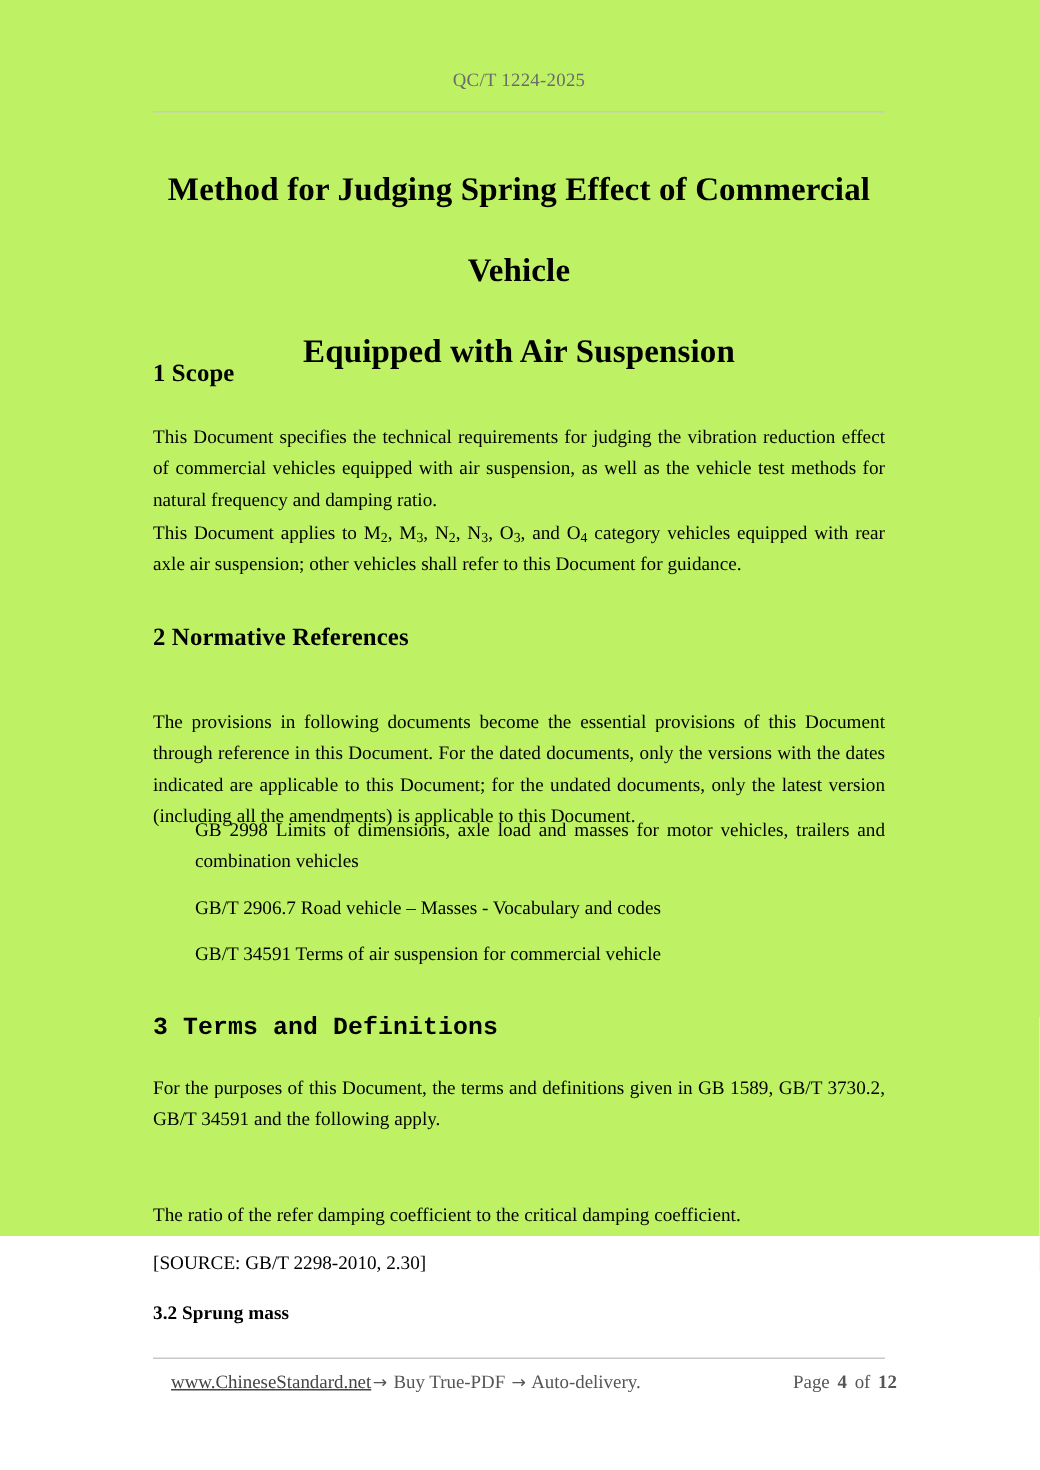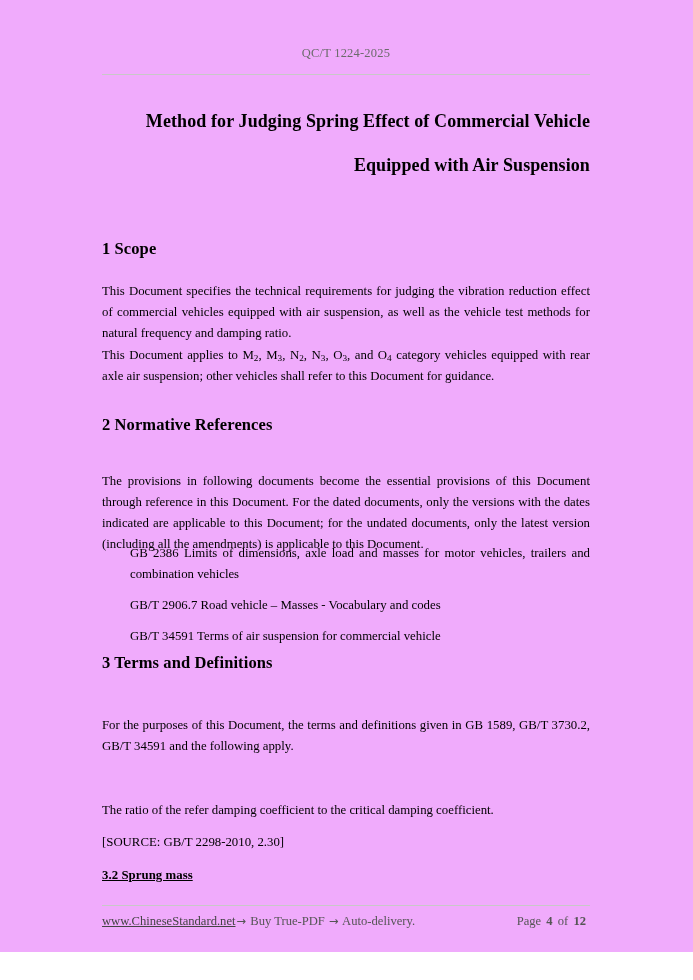--- a/index.html
+++ b/index.html
@@ -14,22 +14,22 @@
     color: #000000;
     position: relative;
     overflow: hidden;
   }
 
   .page {
     position: absolute;
     left: 0;
     top: 0;
     width: 693px;
-    height: 952px;
-    background: #f0abfc;
+    height: 824px;
+    background: #bef264;
   }
 
   
   .page-header {
     position: absolute;
     left: 102px;
     top: 46px;
     width: 488px;
     text-align: center;
   }
@@ -52,43 +52,43 @@
   
   .content {
     position: absolute;
     left: 102px;
     top: 95px;
     width: 488px;
   }
 
   
   .doc-title {
-    text-align: right;
-    font-size: 18px;
+    text-align: center;
+    font-size: 22px;
     font-weight: bold;
     line-height: 2.45;
     margin: 0 0 0 0;
     padding-top: 4px;
     letter-spacing: 0.1px;
   }
   .doc-title .title-line {
     display: block;
   }
 
   
   .section-heading {
     font-size: 16.5px;
     font-weight: bold;
     margin: 0;
     line-height: 1.3;
     letter-spacing: 0.1px;
   }
   .sec-1 { position: absolute; left: 0; top: 143px; }
   .sec-2 { position: absolute; left: 0; top: 319px; }
-  .sec-3 { position: absolute; left: 0; top: 557px; }
+  .sec-3 { position: absolute; left: 0; top: 579px; font-family: Liberation Mono, monospace; }
 
   
   .para {
     font-size: 12.8px;
     line-height: 1.63;
     text-align: justify;
     text-justify: inter-word;
     margin: 0;
     position: absolute;
     left: 0;
@@ -118,34 +118,34 @@
     font-size: 12.8px;
     font-weight: bold;
     position: absolute;
     left: 0;
     width: 488px;
     line-height: 1.5;
     margin: 0;
     letter-spacing: 0.05px;
   }
   .sub-31 { top: 674px; }
-  .sub-32 { top: 771px; text-decoration: underline; }
+  .sub-32 { top: 771px; }
 
   
   .footer-rule {
     position: absolute;
     left: 102px;
     top: 905px;
     width: 488px;
     height: 1px;
     background: #c8c8c8;
   }
   .page-footer {
     position: absolute;
-    left: 102px;
+    left: 114px;
     top: 914px;
     width: 488px;
     height: 20px;
     font-size: 12.6px;
     color: #555555;
     display: flex;
     align-items: baseline;
     justify-content: space-between;
   }
   .footer-left {
@@ -186,21 +186,21 @@
       <span class="title-line">Method for Judging Spring Effect of Commercial Vehicle</span>
       <span class="title-line">Equipped with Air Suspension</span>
     </h1>
 
     <h2 class="section-heading sec-1">1 Scope</h2>
     <p class="para p-scope-1">This Document specifies the technical requirements for judging the vibration reduction effect of commercial vehicles equipped with air suspension, as well as the vehicle test methods for natural frequency and damping ratio.</p>
     <p class="para p-scope-2"><span>This Document applies to M</span><sub>2</sub>, M<sub>3</sub>, N<sub>2</sub>, N<sub>3</sub>, O<sub>3</sub>, and O<sub>4</sub><span> category vehicles equipped with rear axle air suspension; other vehicles shall refer to this Document for guidance.</span></p>
 
     <h2 class="section-heading sec-2">2 Normative References</h2>
     <p class="para p-norm-1">The provisions in following documents become the essential provisions of this Document through reference in this Document. For the dated documents, only the versions with the dates indicated are applicable to this Document; for the undated documents, only the latest version (including all the amendments) is applicable to this Document.</p>
-    <p class="para indented p-ref-1">GB 2386 Limits of dimensions, axle load and masses for motor vehicles, trailers and combination vehicles</p>
+    <p class="para indented p-ref-1">GB 2998 Limits of dimensions, axle load and masses for motor vehicles, trailers and combination vehicles</p>
     <p class="para indented p-ref-2">GB/T 2906.7 Road vehicle – Masses - Vocabulary and codes</p>
     <p class="para indented p-ref-3">GB/T 34591 Terms of air suspension for commercial vehicle</p>
 
     <h2 class="section-heading sec-3">3 Terms and Definitions</h2>
     <p class="para p-terms-1">For the purposes of this Document, the terms and definitions given in GB 1589, GB/T 3730.2, GB/T 34591 and the following apply.</p>
 
     <p class="para p-def-1">The ratio of the refer damping coefficient to the critical damping coefficient.</p>
     <p class="para p-src-1">[SOURCE: GB/T 2298-2010, 2.30]</p>
 
     <h3 class="sub-heading sub-32">3.2 Sprung mass</h3>

